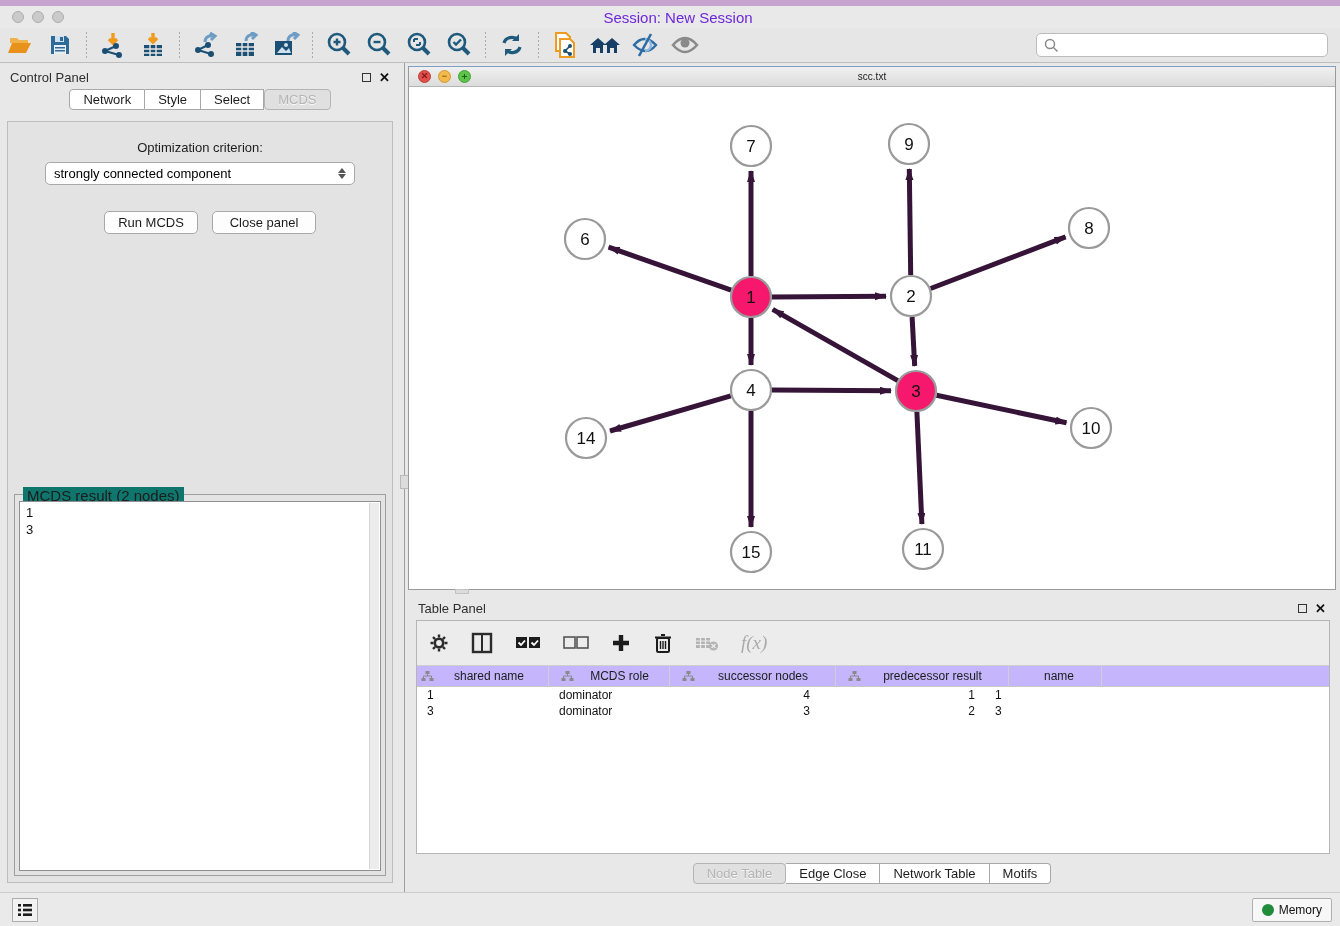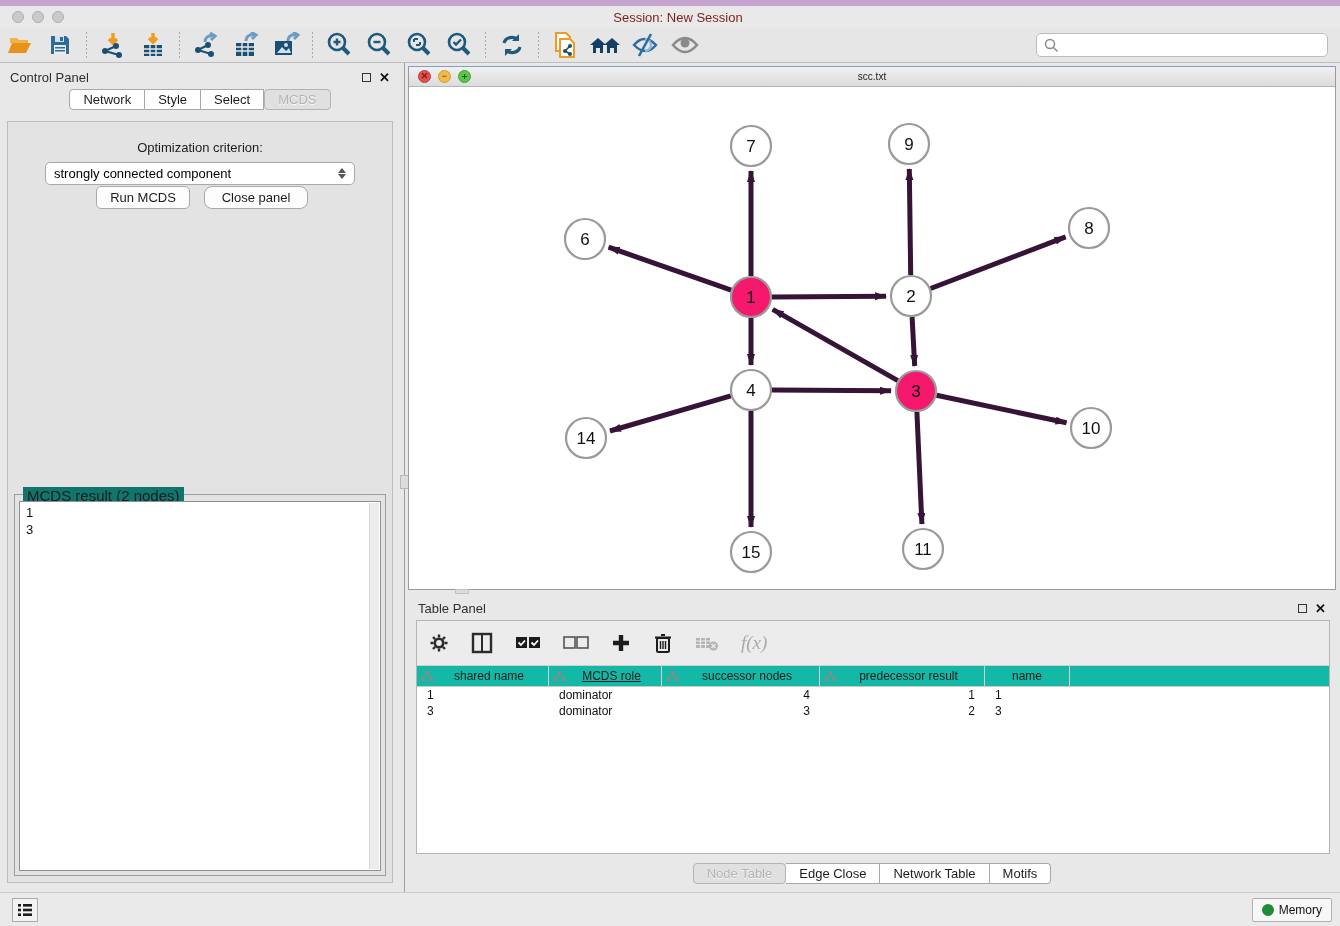--- a/index.html
+++ b/index.html
@@ -8,21 +8,21 @@
   .abs { position:absolute; }
 
   
   #top-strip { left:0; top:0; width:1340px; height:6px; background:#c7a4cf; }
   #titlebar { left:0; top:6px; width:1340px; height:22px; background:#e9e9e9;
     display:flex; align-items:center; }
   .tl-dot { width:12px; height:12px; border-radius:50%; background:#cacaca;
     border:1px solid #aeaeae; margin-left:8px; }
   .tl-dot:first-child{ margin-left:12px; }
   #win-title { position:absolute; left:16px; right:0; text-align:center;
-    font-size:13px; color:#7f1d1d; }
+    font-size:15px; color:#6d28d9; }
 
   #toolbar { left:0; top:28px; width:1340px; height:35px; background:#e6e6e6;
     border-bottom:1px solid #bdbdbd; display:flex; align-items:center; }
   .tbtn { height:30px; min-width:34px; display:flex; align-items:center;
     justify-content:center; margin:0 3px; }
   .tsep { width:1px; height:26px; margin:0 6px;
     background-image:linear-gradient(#aaa 40%, transparent 40%);
     background-size:1px 4px; }
   #search-wrap { margin-left:auto; margin-right:12px; width:292px; height:24px;
     background:#fff; border:1px solid #bcbcbc; border-radius:5px;
@@ -59,26 +59,26 @@
   #opt-label { position:absolute; top:18px; left:0; right:0; text-align:center;
     font-size:13px; color:#1c1c1c; }
   #opt-select { position:absolute; top:40px; left:37px; right:37px; height:23px;
     background:#fff; border:1px solid #a9a9a9; border-radius:5px;
     display:flex; align-items:center; padding:0 8px; font-size:13px; }
   .stepper { margin-left:auto; display:flex; flex-direction:column; gap:1px; }
   .stepper i { width:0; height:0; border-left:4px solid transparent;
     border-right:4px solid transparent; }
   .stepper .up { border-bottom:5px solid #555; }
   .stepper .dn { border-top:5px solid #555; }
-  .cp-btn { position:absolute; top:64px; height:23px; background:#fdfdfd;
+  .cp-btn { position:absolute; top:89px; height:23px; background:#fdfdfd;
     border:1px solid #a9a9a9; border-radius:5px; font-size:13px; color:#1c1c1c;
     display:flex; align-items:center; justify-content:center;
-    font-family:"Liberation Sans", sans-serif; }
+    font-family:"Liberation Sans", sans-serif;margin-left:8px; }
   #run-btn { left:88px; width:94px; }
-  #closep-btn { left:196px; width:104px;border-radius:8px; }
+  #closep-btn { left:196px; width:104px; }
 
   #result-group { position:absolute; left:6px; right:6px; top:372px; bottom:6px;
     border:1px solid #9f9f9f; }
   #result-legend { position:absolute; top:-8px; left:8px; background:#0f766e;
     padding:0 4px; font-size:15px; color:#1c1c1c; }
   #result-area { position:absolute; left:4px; right:4px; top:6px; bottom:4px;
     background:#fff; border:1px solid #8f8f8f; font-size:13px; color:#111;
     padding:2px 6px; line-height:17px; }
   #result-scroll { position:absolute; right:1px; top:1px; bottom:1px; width:10px;
     background:#ececec; border-left:1px solid #d6d6d6; }
@@ -103,22 +103,22 @@
   
   #table-panel { left:408px; top:533px; width:928px; height:294px; }
   #tp-box { position:absolute; left:8px; right:6px; top:24px; bottom:36px;
     background:#fff; border:1px solid #b5b5b5; }
   #tp-toolbar { height:45px; background:#ececec; border-bottom:1px solid #cfcfcf;
     display:flex; align-items:center; padding-left:12px; gap:22px; }
   .fx { font-family:"Liberation Serif", serif; font-style:italic;
     font-size:19px; color:#aaa; }
   #tp-table { position:absolute; left:0; right:0; top:45px; bottom:0;
     overflow:hidden; background:#fff; }
-  #tp-header { display:flex; height:21px; background:#14b8a6;
-    border-bottom:1px solid #c9c9c9; }
+  #tp-header { display:flex; height:21px; background:#c4b5fd;
+    border-bottom:1px solid #c9c9c9;gap:8px; }
   .th { display:flex; align-items:center; border-right:1px solid #cfcfcf;
     font-size:12px; color:#1c1c1c; padding:0 4px; }
   .th .thlabel { flex:1; text-align:center; }
   .tr { display:flex; height:16px; align-items:center; }
   .td { font-size:12px; color:#111; padding:0 10px; }
   .td.right { text-align:right; }
 
   #tp-tabs { position:absolute; left:0; right:0; bottom:6px;
     display:flex; justify-content:center; }
 
@@ -453,21 +453,21 @@
         <div id="tp-header">
             <div class="th" style="width: 132px;">
               <svg width="13" height="12" viewBox="0 0 13 12">
       <rect x="4.5" y="1" width="4" height="3" fill="#8a8a8a"></rect>
       <rect x="0.5" y="8" width="4" height="3" fill="#8a8a8a"></rect>
       <rect x="8.5" y="8" width="4" height="3" fill="#8a8a8a"></rect>
       <path d="M6.5 4v2M2.5 8V6h8v2" stroke="#8a8a8a" fill="none"></path>
               </svg>
               <span class="thlabel">shared name</span>
             </div>
-            <div class="th" style="width: 113px; text-decoration: underline;">
+            <div class="th" style="width: 113px;">
               <svg width="13" height="12" viewBox="0 0 13 12">
       <rect x="4.5" y="1" width="4" height="3" fill="#8a8a8a"></rect>
       <rect x="0.5" y="8" width="4" height="3" fill="#8a8a8a"></rect>
       <rect x="8.5" y="8" width="4" height="3" fill="#8a8a8a"></rect>
       <path d="M6.5 4v2M2.5 8V6h8v2" stroke="#8a8a8a" fill="none"></path>
               </svg>
               <span class="thlabel">MCDS role</span>
             </div>
             <div class="th" style="width: 158px;">
               <svg width="13" height="12" viewBox="0 0 13 12">

